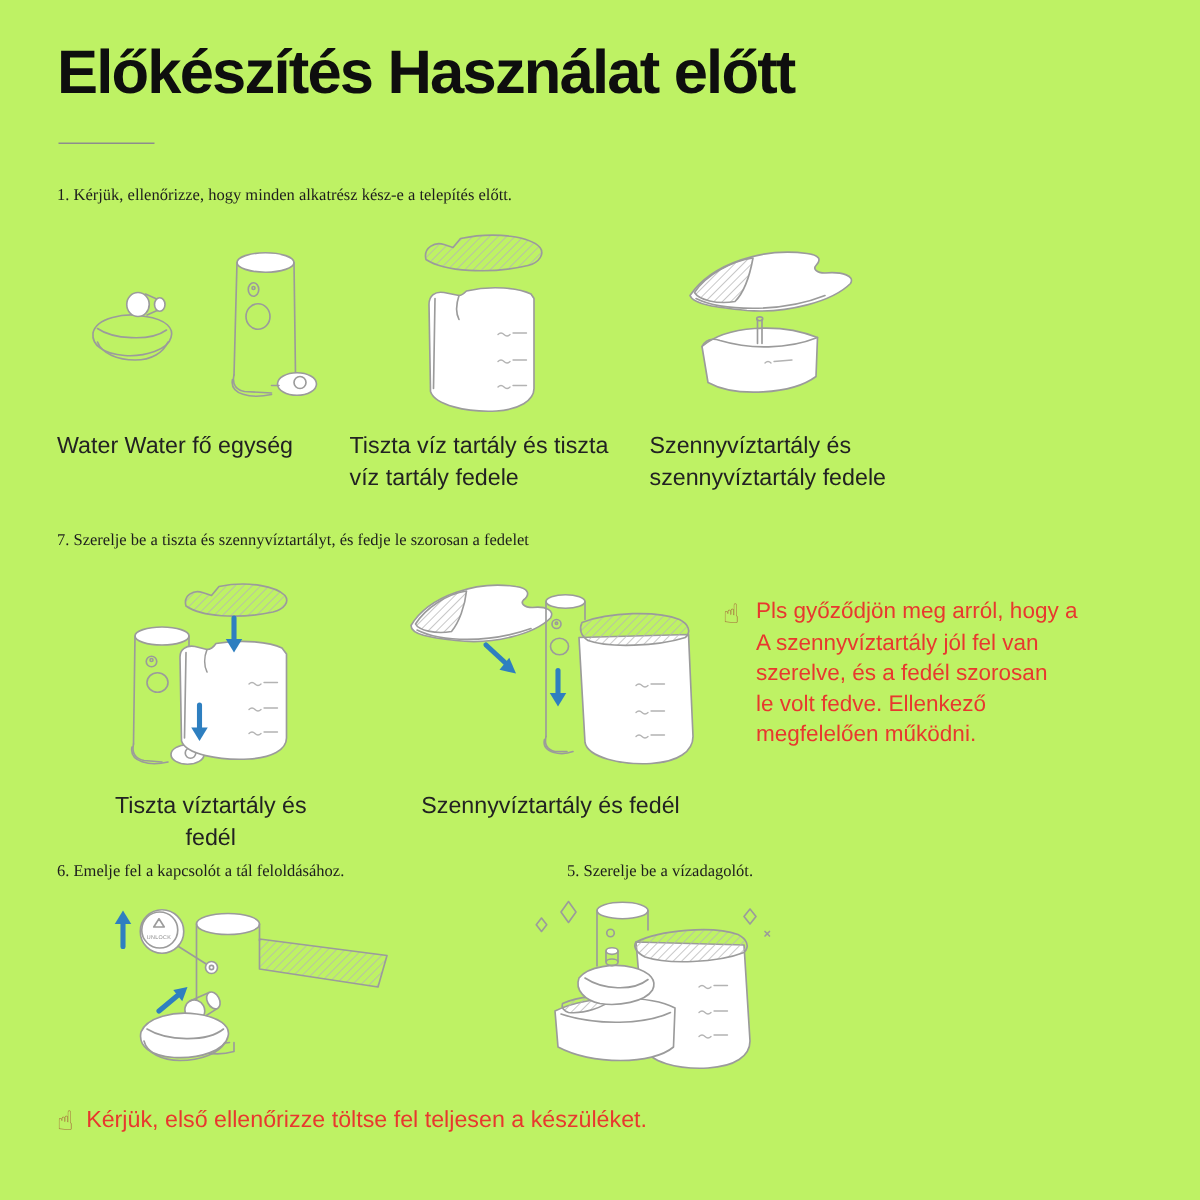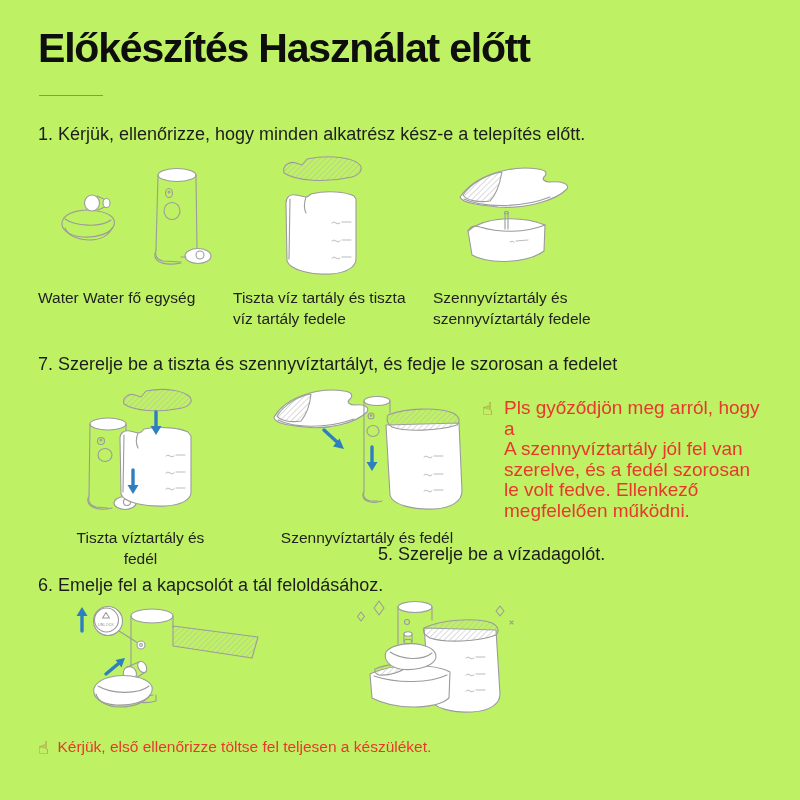--- a/index.html
+++ b/index.html
@@ -5,25 +5,25 @@
   html,body{margin:0;padding:0;background:#fff;}
   #page{
     position:relative;width:800px;height:800px;background:#bef264;overflow:hidden;
     font-family:"Liberation Sans","DejaVu Sans",sans-serif;color:#1f1f1f;
   }
   .abs{position:absolute;}
   .title{
     font-size:41px;font-weight:bold;letter-spacing:-1.2px;color:#0e0e0e;white-space:nowrap;
   }
   .rule{height:1px;background:#8d8d8d;}
-  .step{font-size:18px;color:#1d1d1d;white-space:nowrap;}
+  .step{font-size:11px;color:#1d1d1d;white-space:nowrap;font-family:Liberation Serif, serif;}
   .lbl{font-size:15.5px;color:#222;line-height:21px;}
   .lbl span{display:block;}
   .center{text-align:center;}
-  .warn{font-size:19px;line-height:20.5px;color:#e8382e;}
+  .warn{font-size:15px;line-height:20.5px;color:#e8382e;}
   .warn span{display:block;}
   .hand{font-size:18px;color:#a4633a;line-height:18px;}
   .note-bottom{font-size:15.5px;color:#e8382e;white-space:nowrap;}
   svg{overflow:visible;}
   .ln{fill:none;stroke:#9b9b9b;stroke-width:1.1;stroke-linecap:round;stroke-linejoin:round;}
   .lnw{fill:#ffffff;stroke:#9b9b9b;stroke-width:1.1;stroke-linejoin:round;}
   .hat{stroke:#9b9b9b;stroke-width:1.1;stroke-linejoin:round;}
   .mk{fill:none;stroke:#b3b3b3;stroke-width:0.9;stroke-linecap:round;}
   .arr{stroke:#2e7fc0;stroke-width:3.4;stroke-linecap:round;}
   .arrh{fill:#2e7fc0;stroke:none;}
@@ -206,21 +206,21 @@
     <div class="warn" style="margin-left:22px;">
       <span>Pls győződjön meg arról, hogy a</span>
       <span>A szennyvíztartály jól fel van</span>
       <span>szerelve, és a fedél szorosan</span>
       <span>le volt fedve. Ellenkező</span>
       <span>megfelelően működni.</span>
     </div>
   </div>
 
   <div class="abs step" style="left:38px;top:575px;">6. Emelje fel a kapcsolót a tál feloldásához.</div>
-  <div class="abs step" style="left:378px;top:544px;">5. Szerelje be a vízadagolót.</div>
+  <div class="abs step" style="left:378px;top:575px;">5. Szerelje be a vízadagolót.</div>
 
   <svg class="abs" style="left:46px;top:596px;" width="250" height="142" viewBox="0 0 250 142">
     <defs>
       <pattern id="hF" width="4" height="4" patternUnits="userSpaceOnUse" patternTransform="rotate(45)">
         <line x1="0" y1="0" x2="0" y2="4" stroke="#b5b5b5" stroke-width="1"></line>
       </pattern>
     </defs>
     <g>
       <line class="arr" x1="36" y1="35" x2="36" y2="19"></line>
       <polygon class="arrh" points="36,11 30.5,20 41.5,20"></polygon>

